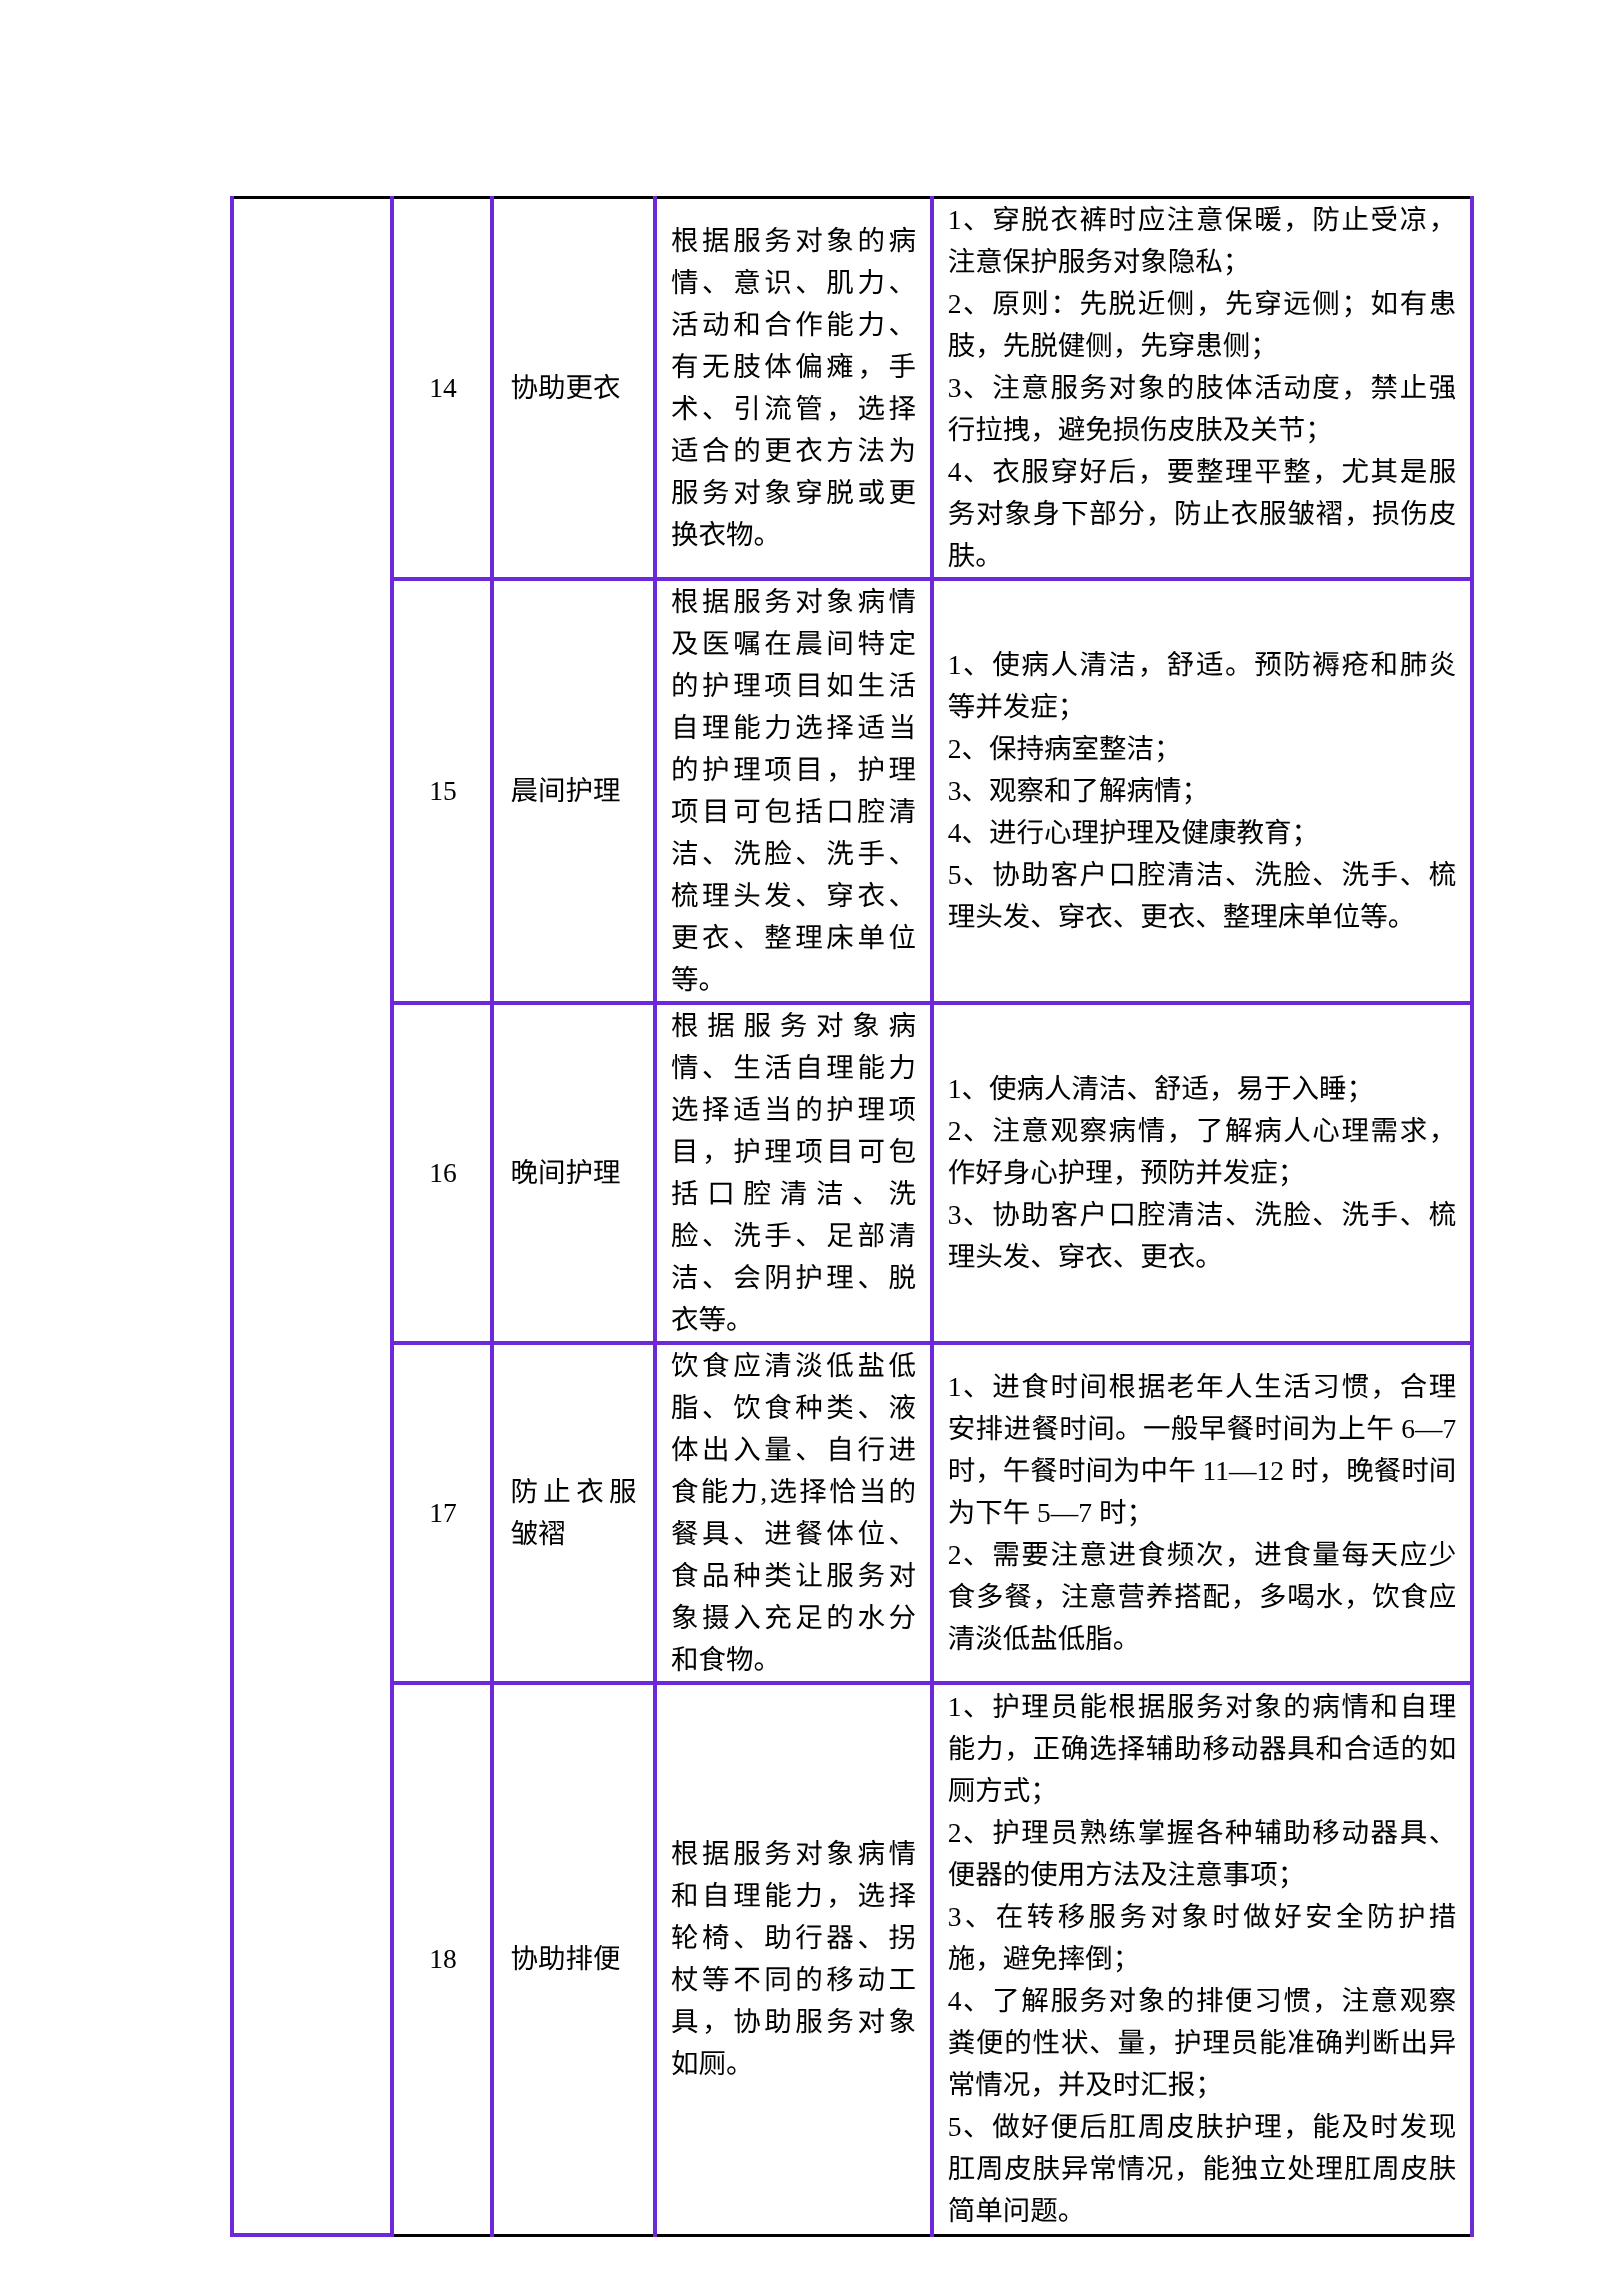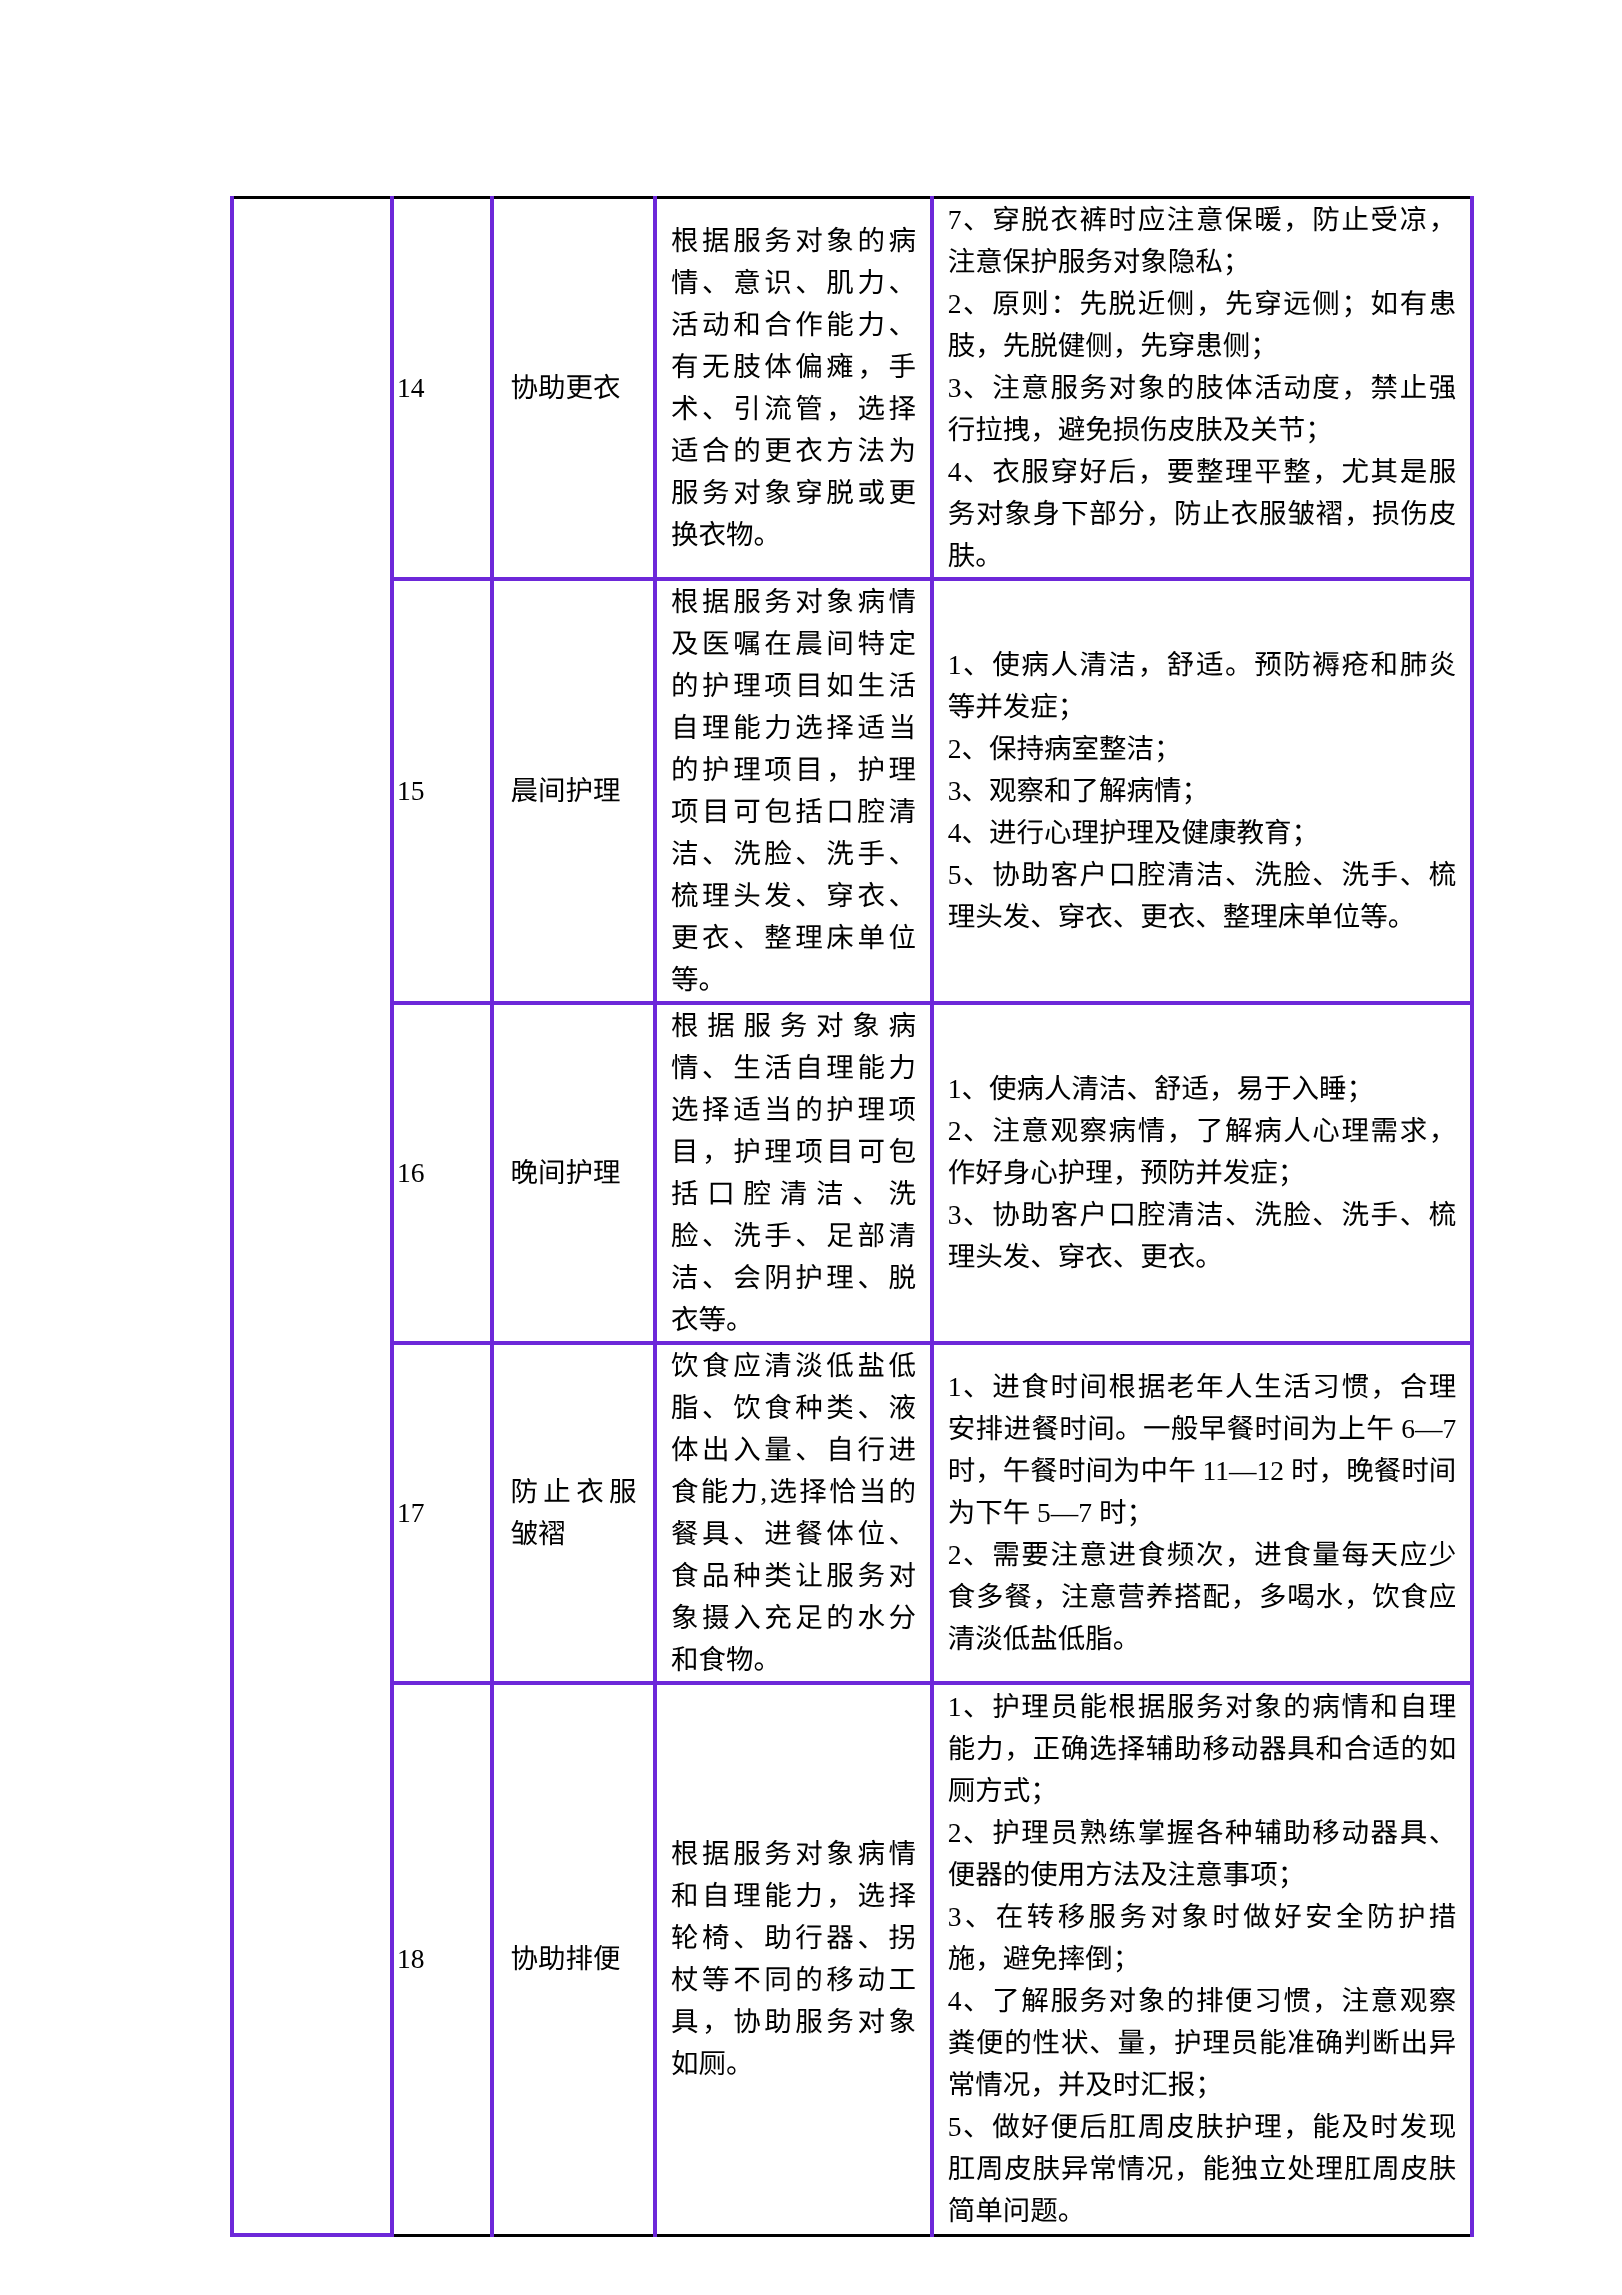--- a/index.html
+++ b/index.html
@@ -27,21 +27,21 @@
     vertical-align: middle;
     word-break: break-all;
     box-sizing: border-box;
   }
   tr.r-first > td { border-top: 3.9px solid #000000; }
   tr.r-last  > td { border-bottom: 3.9px solid #000000; }
   td.c-first { border-left: 2.6px solid #000000; }
   td.c-last  { border-right: 2.6px solid #000000; }
 
   td.cell-category { }
-  td.cell-number   { padding-left: 3px; text-align: left; }
+  td.cell-number   { padding-left: 3px; text-align: center; }
   td.cell-title    { padding: 0 16.4px; text-align: justify; }
   td.cell-desc     { padding: 0 14px; text-align: justify; }
   td.cell-std      { padding: 0 13.7px; text-align: justify; white-space: pre-line; }
 </style>
 </head>
 <body>
 
 <div class="page">
   <table class="service-table">
     <colgroup>
@@ -50,21 +50,21 @@
       <col style="width:163px">
       <col style="width:277px">
       <col style="width:540px">
     </colgroup>
     <tbody>
         <tr class="r-first" style="height:340px">
       <td class="c-first cell-category" rowspan="5"></td>
       <td class="cell-number">14</td>
       <td class="cell-title">协助更衣</td>
       <td class="cell-desc">根据服务对象的病情、意识、肌力、活动和合作能力、有无肢体偏瘫，手术、引流管，选择适合的更衣方法为服务对象穿脱或更换衣物。</td>
-      <td class="c-last cell-std">7、穿脱衣裤时应注意保暖，防止受凉，注意保护服务对象隐私；
+      <td class="c-last cell-std">1、穿脱衣裤时应注意保暖，防止受凉，注意保护服务对象隐私；
 2、原则：先脱近侧，先穿远侧；如有患肢，先脱健侧，先穿患侧；
 3、注意服务对象的肢体活动度，禁止强行拉拽，避免损伤皮肤及关节；
 4、衣服穿好后，要整理平整，尤其是服务对象身下部分，防止衣服皱褶，损伤皮肤。</td>
     </tr>
     <tr style="height:340px">
       <td class="cell-number">15</td>
       <td class="cell-title">晨间护理</td>
       <td class="cell-desc">根据服务对象病情及医嘱在晨间特定的护理项目如生活自理能力选择适当的护理项目，护理项目可包括口腔清洁、洗脸、洗手、梳理头发、穿衣、更衣、整理床单位等。</td>
       <td class="c-last cell-std">1、使病人清洁，舒适。预防褥疮和肺炎等并发症；
 2、保持病室整洁；

